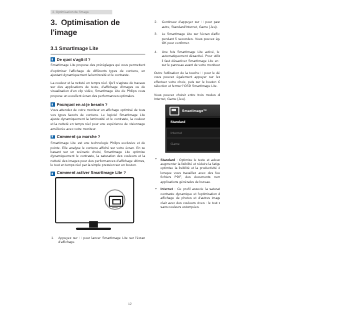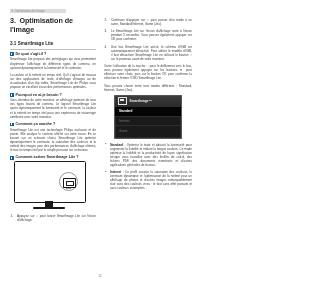--- a/index.html
+++ b/index.html
@@ -1,21 +1,21 @@
 <!DOCTYPE html>
 <html><head>
 <meta charset="utf-8">
 <style>
   html,body{margin:0;padding:0;}
   body{
     width:200px;height:284px;background:#ffffff;
     font-family:"Liberation Sans", sans-serif;
     color:#231f20;overflow:hidden;position:relative;
   }
-  .page{position:absolute;inset:0;}
+  .page{position:absolute;inset:0;margin-left:36px;}
 
   
   .breadcrumb{
     position:absolute;left:10px;top:8.5px;width:56px;height:4.6px;
     background:#dcdcdc;
   }
   .breadcrumb span{
     display:block;font-size:2.9px;line-height:4.6px;color:#8d8d8d;
     padding-left:1.5px;white-space:nowrap;overflow:hidden;
   }

